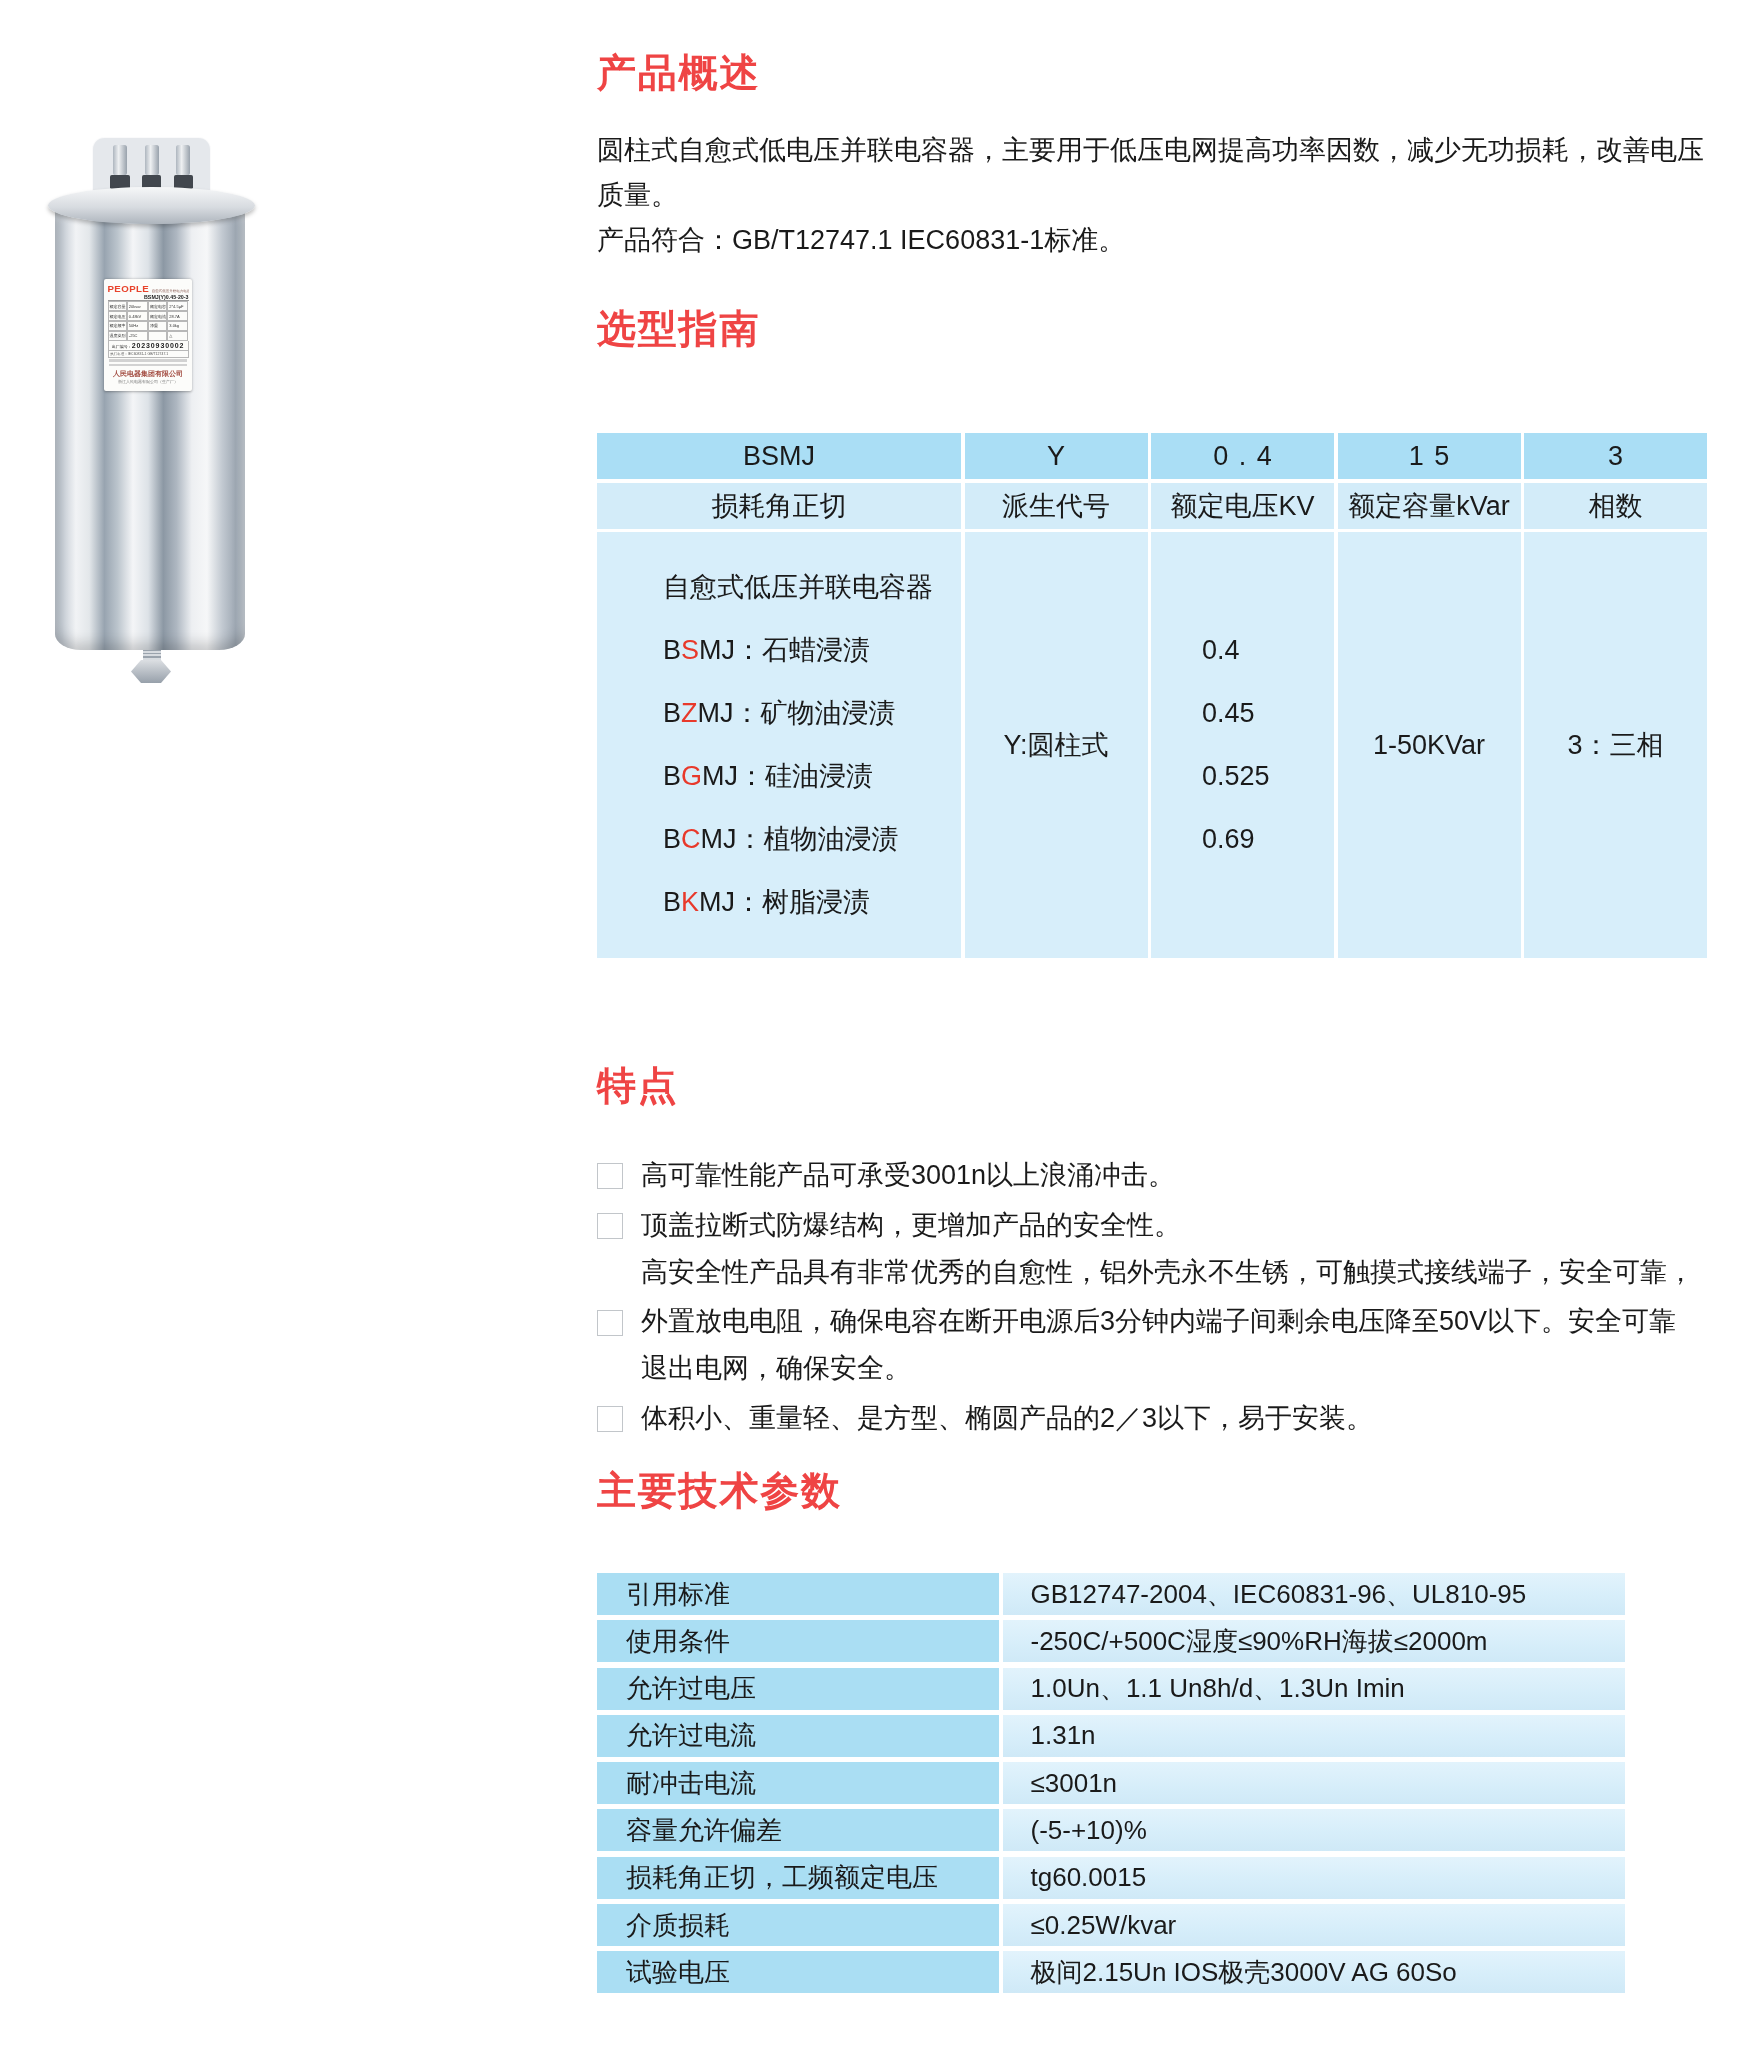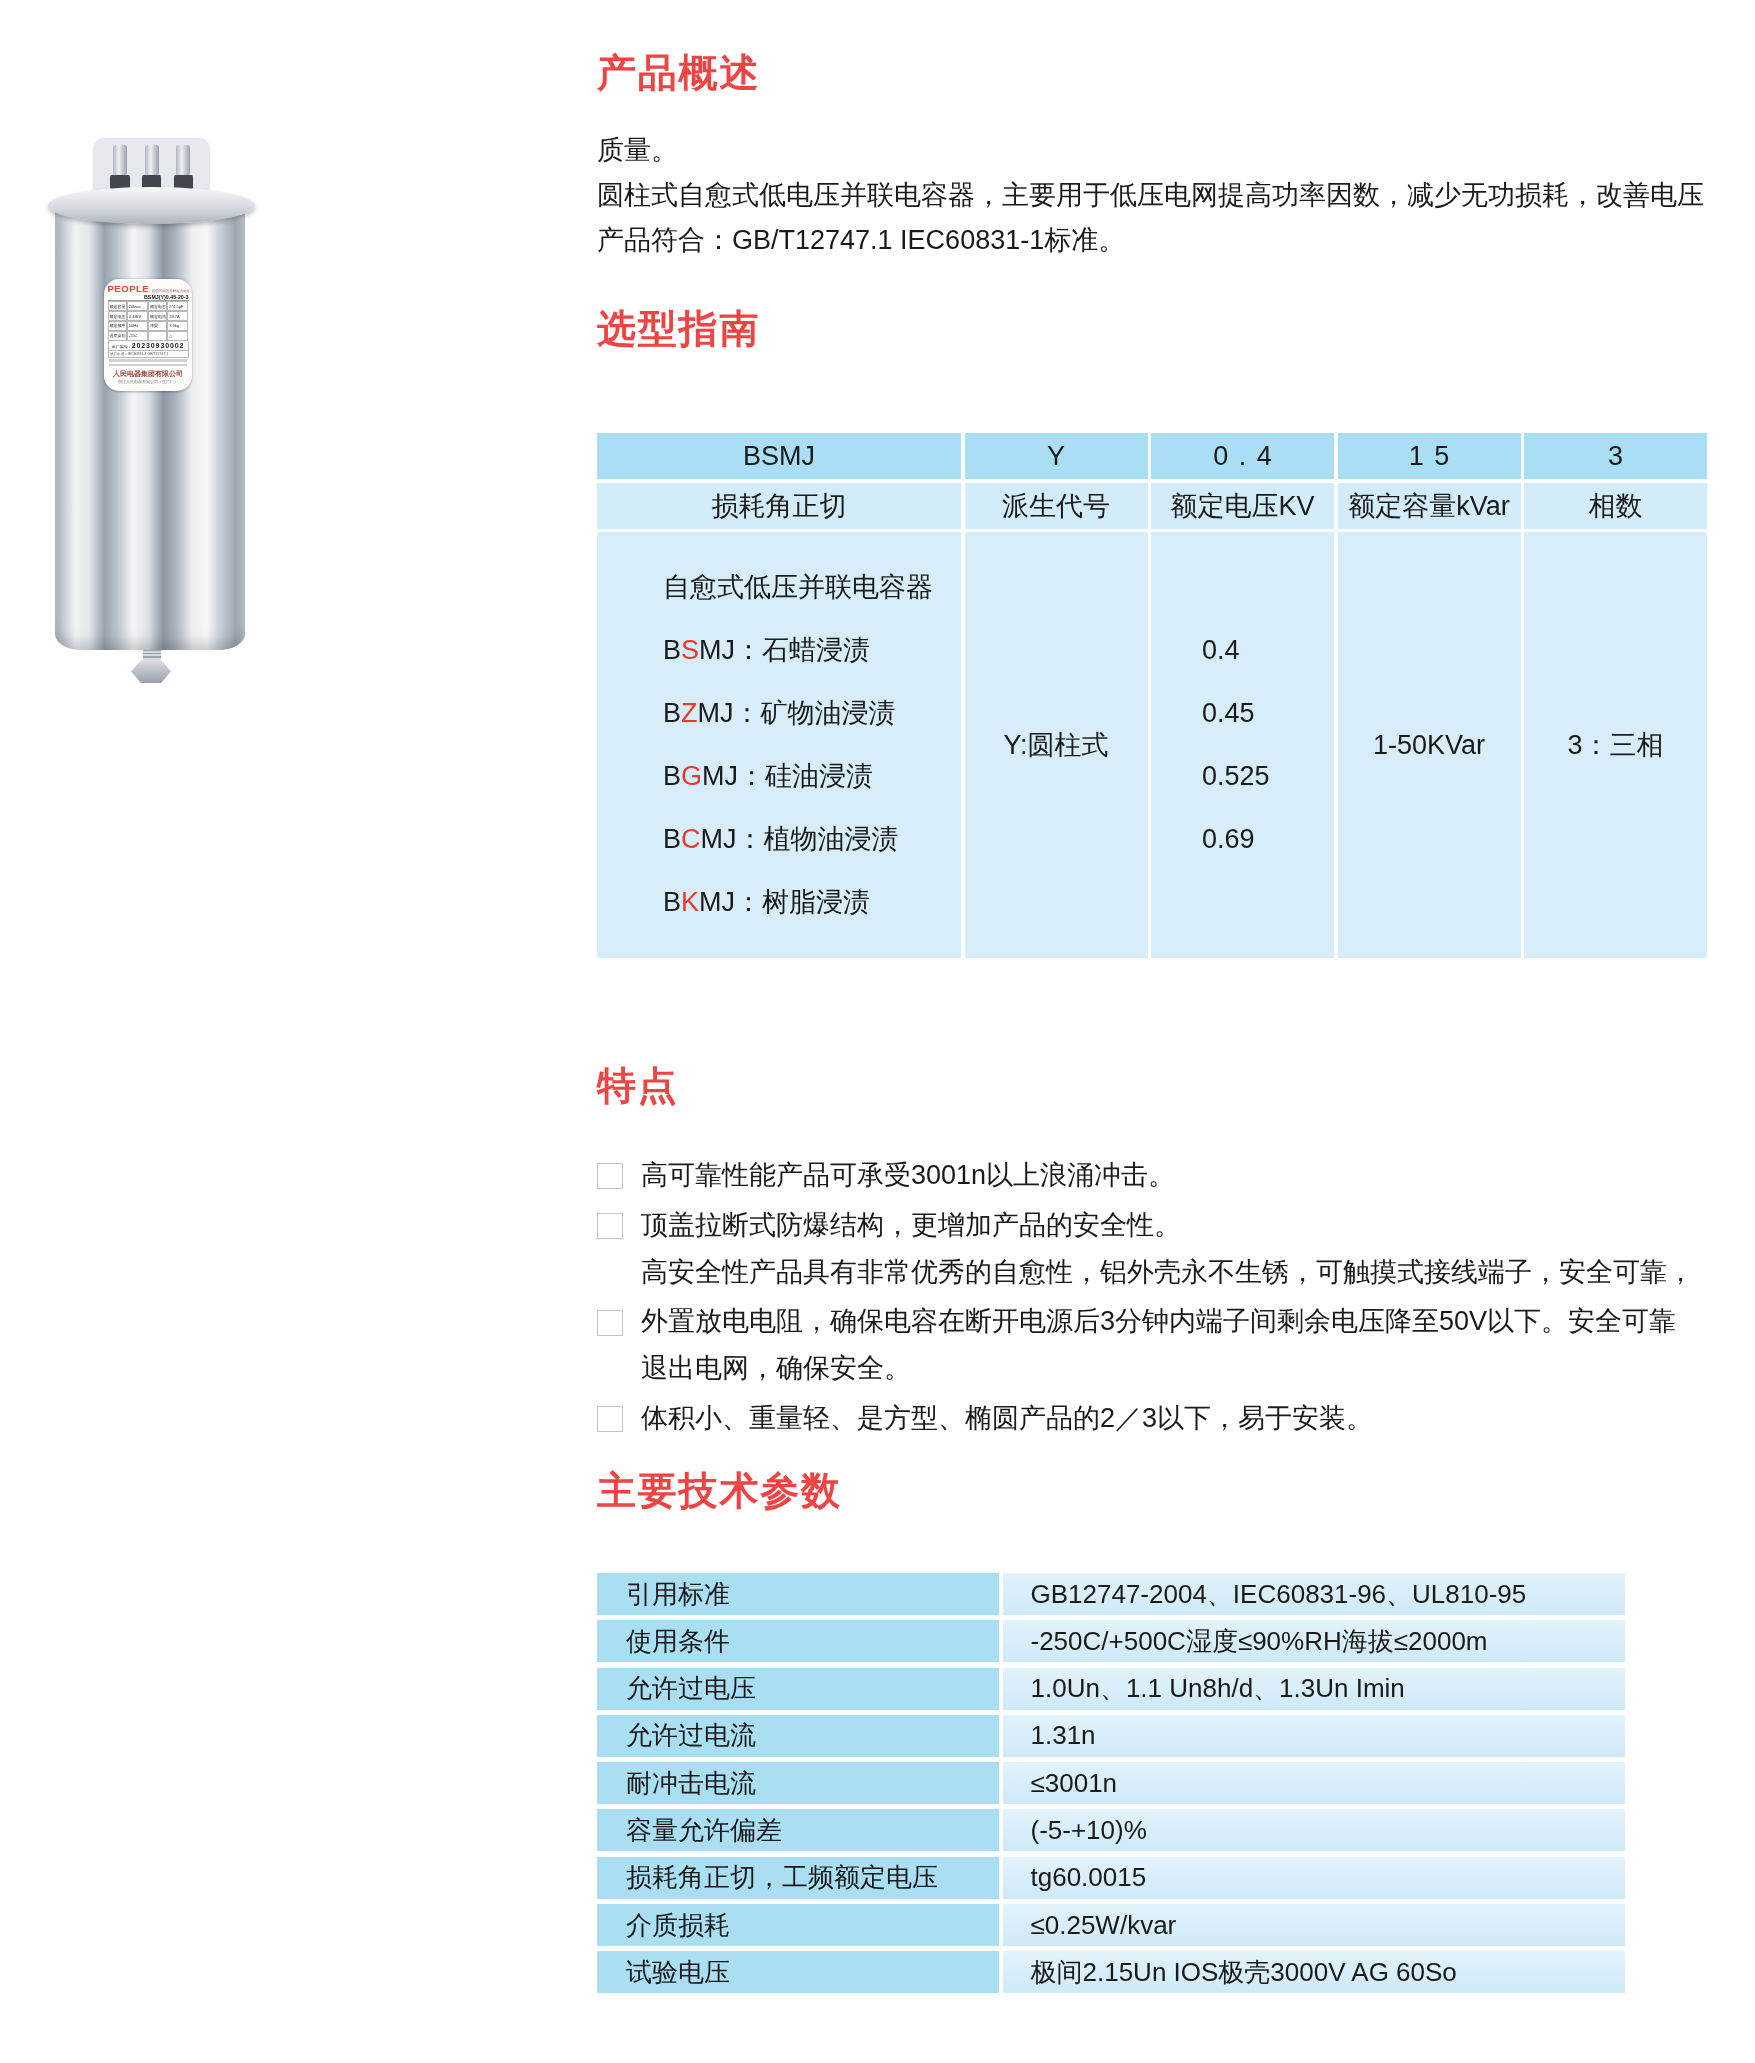--- a/index.html
+++ b/index.html
@@ -53,21 +53,21 @@
        background:linear-gradient(90deg,#aab3bd 0%,#cdd3da 5%,#f1f3f5 11%,#e3e7ea 18%,#98a4b0 26%,#bcc5cd 33%,#f4f5f7 41%,#dde2e7 49%,#8c98a4 57%,#aeb7c1 64%,#edeff2 72%,#f6f7f8 80%,#c2c9d1 88%,#9fa9b4 95%,#b8c0c9 100%);
        box-shadow:inset 0 -7px 12.3px rgba(0,0,0,0.18), inset 0 8.8px 8.8px rgba(255,255,255,0.45);}
   .stem{position:absolute;left:97px;top:516px;width:17.6px;height:12.3px;z-index:0;
         background:repeating-linear-gradient(180deg,#9aa3ad 0 1.8px,#d7dbe0 1.8px 3.5px);}
   .nut{position:absolute;left:85px;top:527px;width:40px;height:23px;z-index:1;
        background:linear-gradient(180deg,#dcdfe3,#97a0aa);
        clip-path:polygon(25% 0,75% 0,100% 50%,75% 100%,25% 100%,0 50%);}
 
   
   .plate{position:absolute;left:58px;top:146px;width:88px;height:112px;z-index:3;background:#fcfcfa;
-         border-radius:15px;box-shadow:0 0.9px 2.6px rgba(0,0,0,0.3);padding:3.5px 3.5px 2.6px;box-sizing:border-box;}
+         border-radius:2px;box-shadow:0 0.9px 2.6px rgba(0,0,0,0.3);padding:3.5px 3.5px 2.6px;box-sizing:border-box;}
   .lbl-head{display:flex;align-items:baseline;gap:2.6px;}
   .lbl-brand{color:#e8432c;font-weight:bold;font-size:9.7px;letter-spacing:0.4px;}
   .lbl-tag{font-size:3.5px;color:#8a5a50;white-space:nowrap;overflow:hidden;}
   .lbl-model{text-align:right;font-size:5.3px;font-weight:bold;border-bottom:0.4px solid #9a9a9a;padding-bottom:0.9px;}
   .lbl-specs{display:grid;grid-template-columns:24% 26% 24% 26%;font-size:4px;color:#333;}
   .lbl-specs > div{border:0.4px solid #b8b8b8;padding:1.3px 0.9px;min-height:5.3px;overflow:hidden;white-space:nowrap;}
   .lbl-serial{border:0.4px solid #b8b8b8;border-top:none;text-align:center;font-size:4px;padding:0.9px 0;}
   .lbl-serial b{font-size:7px;letter-spacing:0.9px;}
   .lbl-std{font-size:3.5px;color:#555;border:0.4px solid #b8b8b8;border-top:none;padding:0.9px 1.8px;white-space:nowrap;overflow:hidden;}
   .lbl-note{height:2.6px;background:#d2d2d2;margin:1.8px 1.8px 0;}
@@ -118,22 +118,22 @@
       <div class="lbl-std">执行标准：IEC60831-1 GB/T12747.1</div>
       <div class="lbl-note"></div>
       <div class="lbl-note"></div>
       <div class="lbl-company">人民电器集团有限公司</div>
       <div class="lbl-factory">浙江人民电器有限公司（生产厂）</div>
     </div>
   </div>
 
   <div class="sec-title" style="top:46px;">产品概述</div>
   <div class="overview">
+    <div>圆柱式自愈式低电压并联电容器，主要用于低压电网提高功率因数，减少无功损耗，改善电压</div>
     <div>质量。</div>
-    <div>圆柱式自愈式低电压并联电容器，主要用于低压电网提高功率因数，减少无功损耗，改善电压</div>
     <div>产品符合：GB/T12747.1  IEC60831-1标准。</div>
   </div>
 
   <div class="sec-title" style="top:302px;">选型指南</div>
   <div class="sel-table">
     <div class="cell hdr1">BSMJ</div>
     <div class="cell hdr1">Y</div>
     <div class="cell hdr1 sp">0.4</div>
     <div class="cell hdr1 sp">15</div>
     <div class="cell hdr1 sp">3</div>

